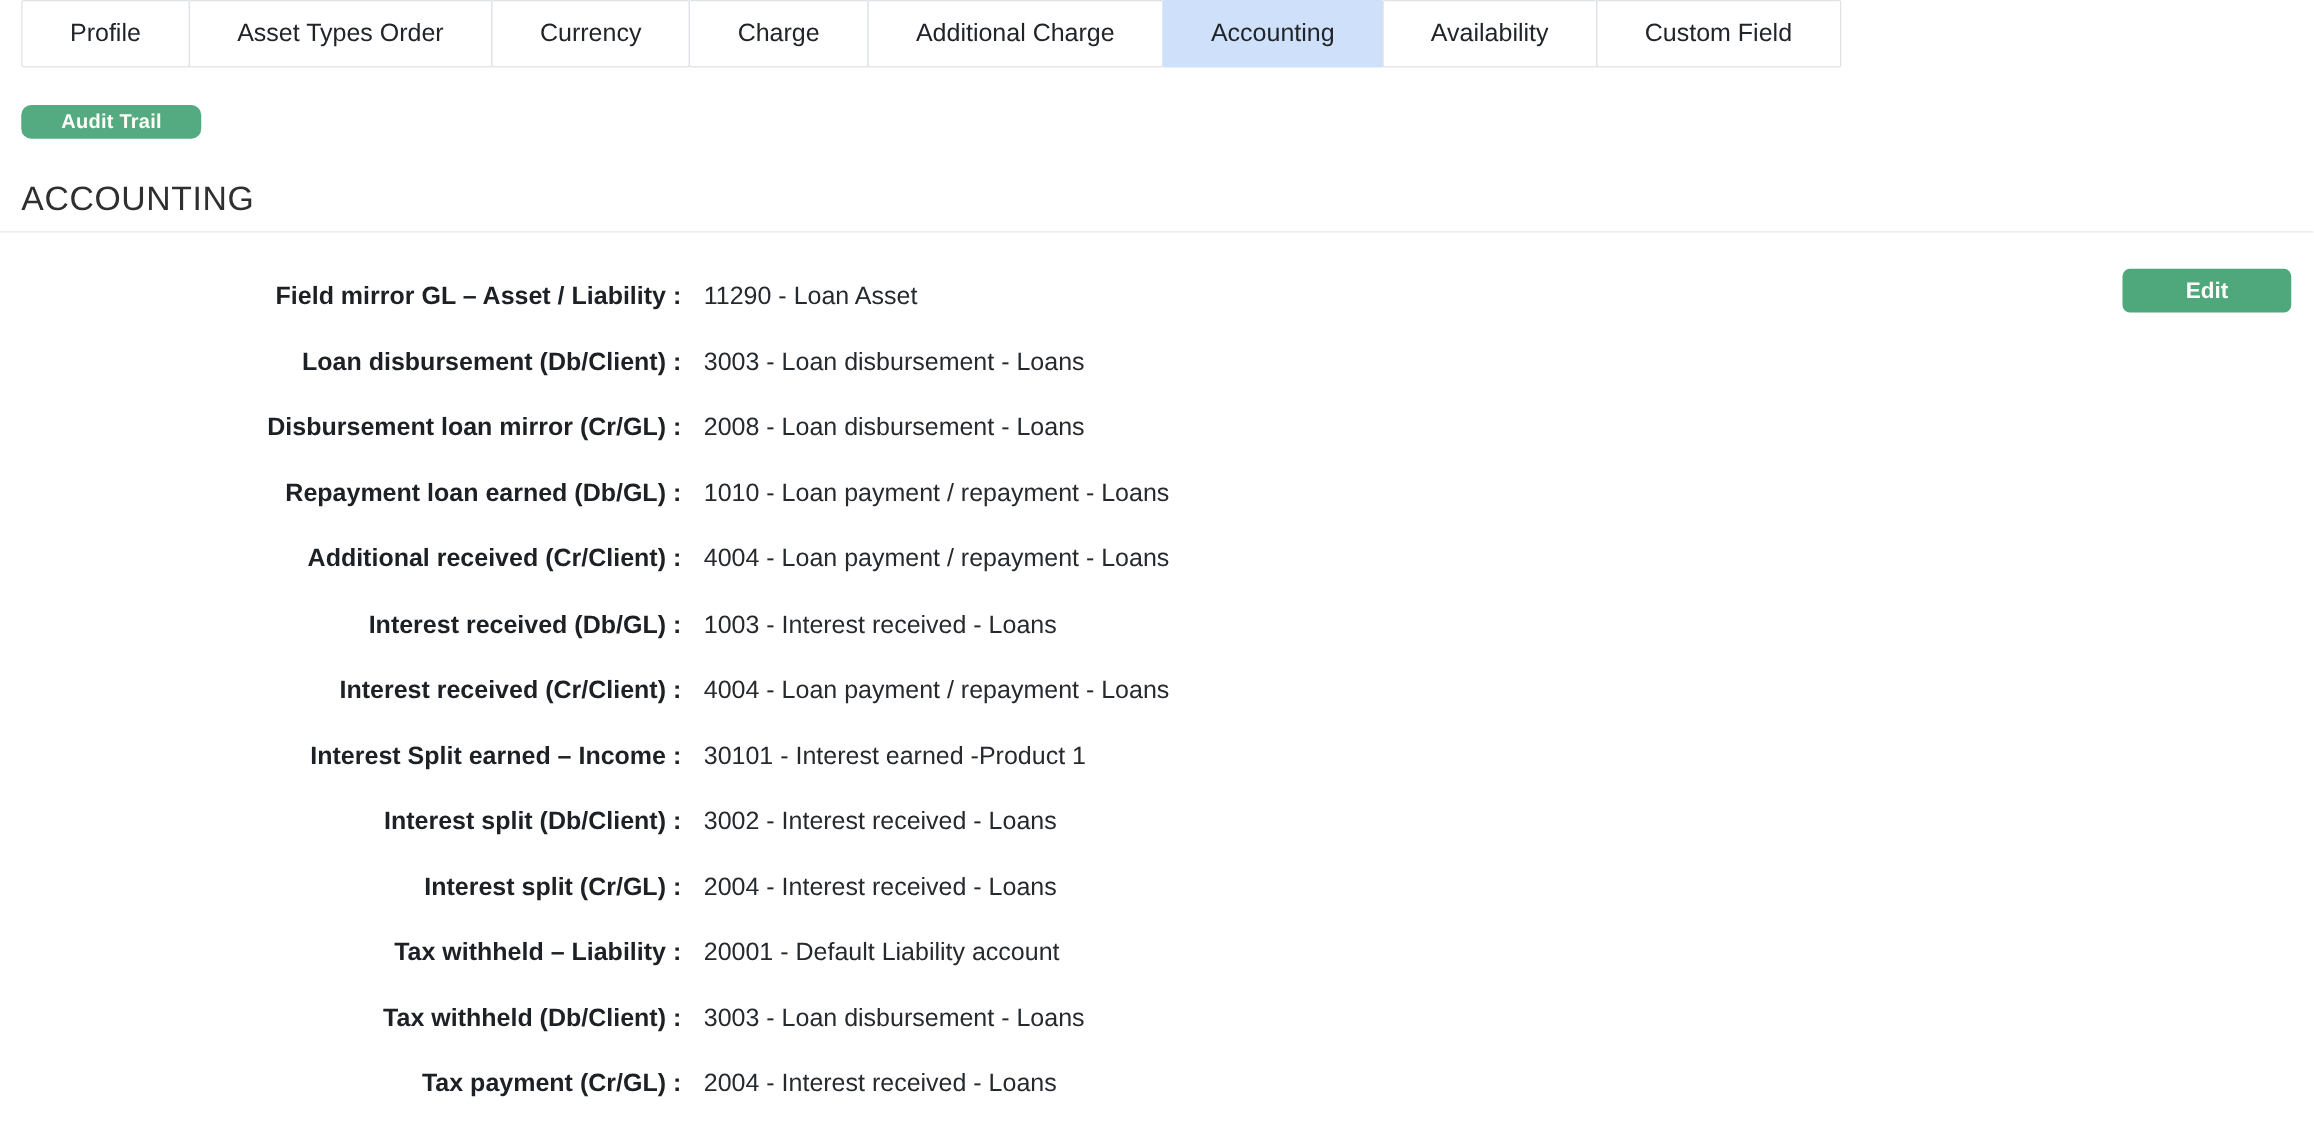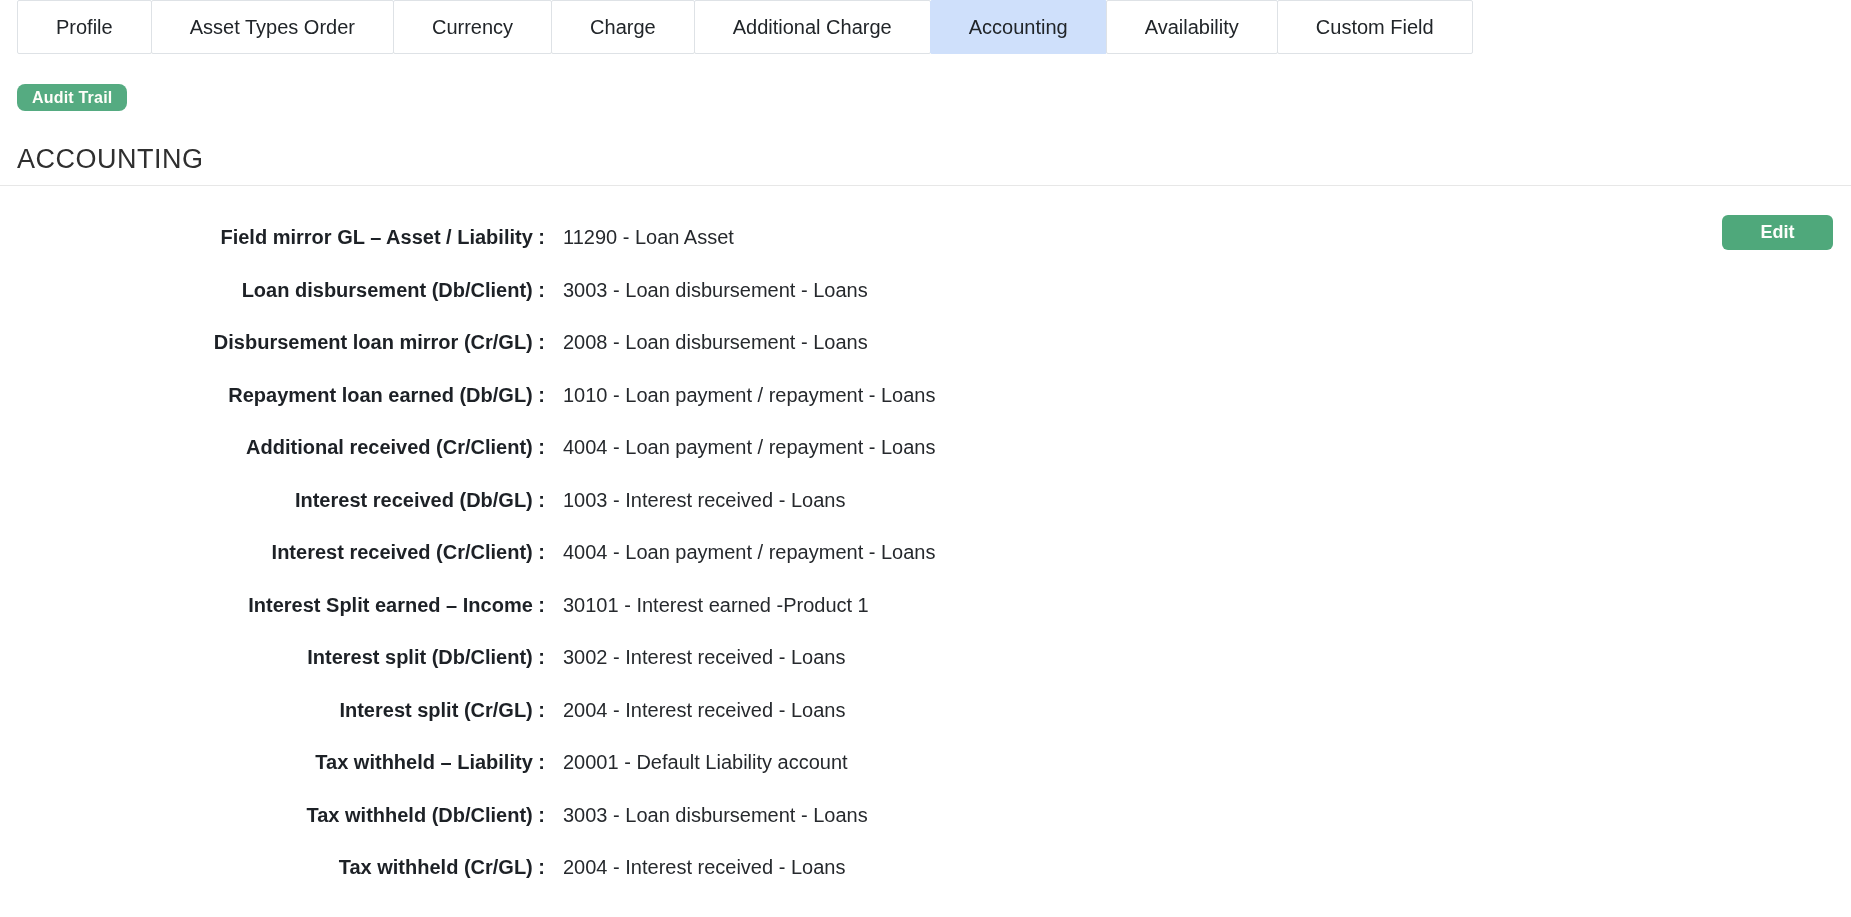--- a/index.html
+++ b/index.html
@@ -20,36 +20,36 @@
   .tab{display:flex;align-items:center;justify-content:center;
     padding:0 38px;font-size:20px;line-height:1;color:var(--text_dark);
     border:1px solid var(--tab_border);background:#ffffff;cursor:pointer;
     border-radius:2px;white-space:nowrap;}
   .tab + .tab{margin-left:-1px;}
   .tab.active{background:var(--tab_active_bg);border-color:var(--tab_active_bg);}
 
   
   .badge-audit{display:inline-flex;align-items:center;margin:30px 0 0 17px;
     background:var(--accent_badge);color:#fffef9;font-size:16px;font-weight:bold;
-    padding:4px 15px;border-radius:8px;height:27px;cursor:pointer;letter-spacing:.2px;}
+    padding:4px 32px;border-radius:8px;height:27px;cursor:pointer;letter-spacing:.2px;}
 
   
   .section-title{margin:34px 0 0 17px;font-size:27px;font-weight:normal;
     color:#2f2f2f;letter-spacing:.5px;line-height:1.1;}
   .divider{border-bottom:1px solid var(--divider);margin-top:10px;width:1851px;}
 
   
   .content{position:relative;padding-top:26px;}
   .field-row{display:flex;align-items:center;height:52.5px;font-size:20px;}
   .field-label{width:545px;text-align:right;font-weight:bold;color:#1d2126;
     flex:0 0 545px;}
   .field-value{margin-left:18px;color:#26292d;}
 
   
-  .edit-btn{position:absolute;top:29px;right:18px;width:111px;height:35px;
+  .edit-btn{position:absolute;top:29px;right:18px;width:135px;height:35px;
     background:var(--accent_button);color:#fdfefb;font-weight:bold;font-size:18px;
     border:none;border-radius:6px;cursor:pointer;display:flex;align-items:center;
     justify-content:center;font-family:inherit;}
 </style>
 </head>
 <body>
 
 <div class="page">
 
   <div class="tabbar">
@@ -116,18 +116,18 @@
     </div>
     <div class="field-row">
       <div class="field-label">Tax withheld – Liability :</div>
       <div class="field-value">20001 - Default Liability account</div>
     </div>
     <div class="field-row">
       <div class="field-label">Tax withheld (Db/Client) :</div>
       <div class="field-value">3003 - Loan disbursement - Loans</div>
     </div>
     <div class="field-row">
-      <div class="field-label">Tax withheld (Cr/GL) :</div>
+      <div class="field-label">Tax payment (Cr/GL) :</div>
       <div class="field-value">2004 - Interest received - Loans</div>
     </div>
 
   </div>
 </div>
 
 </body></html>

